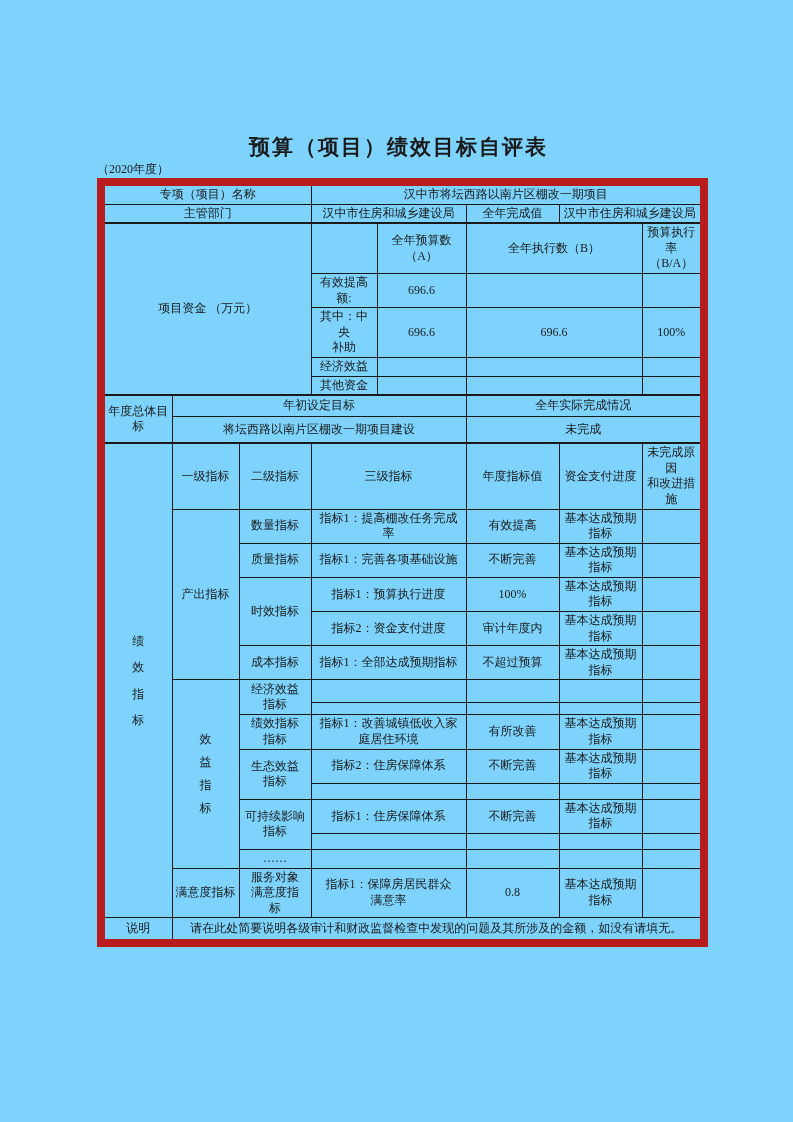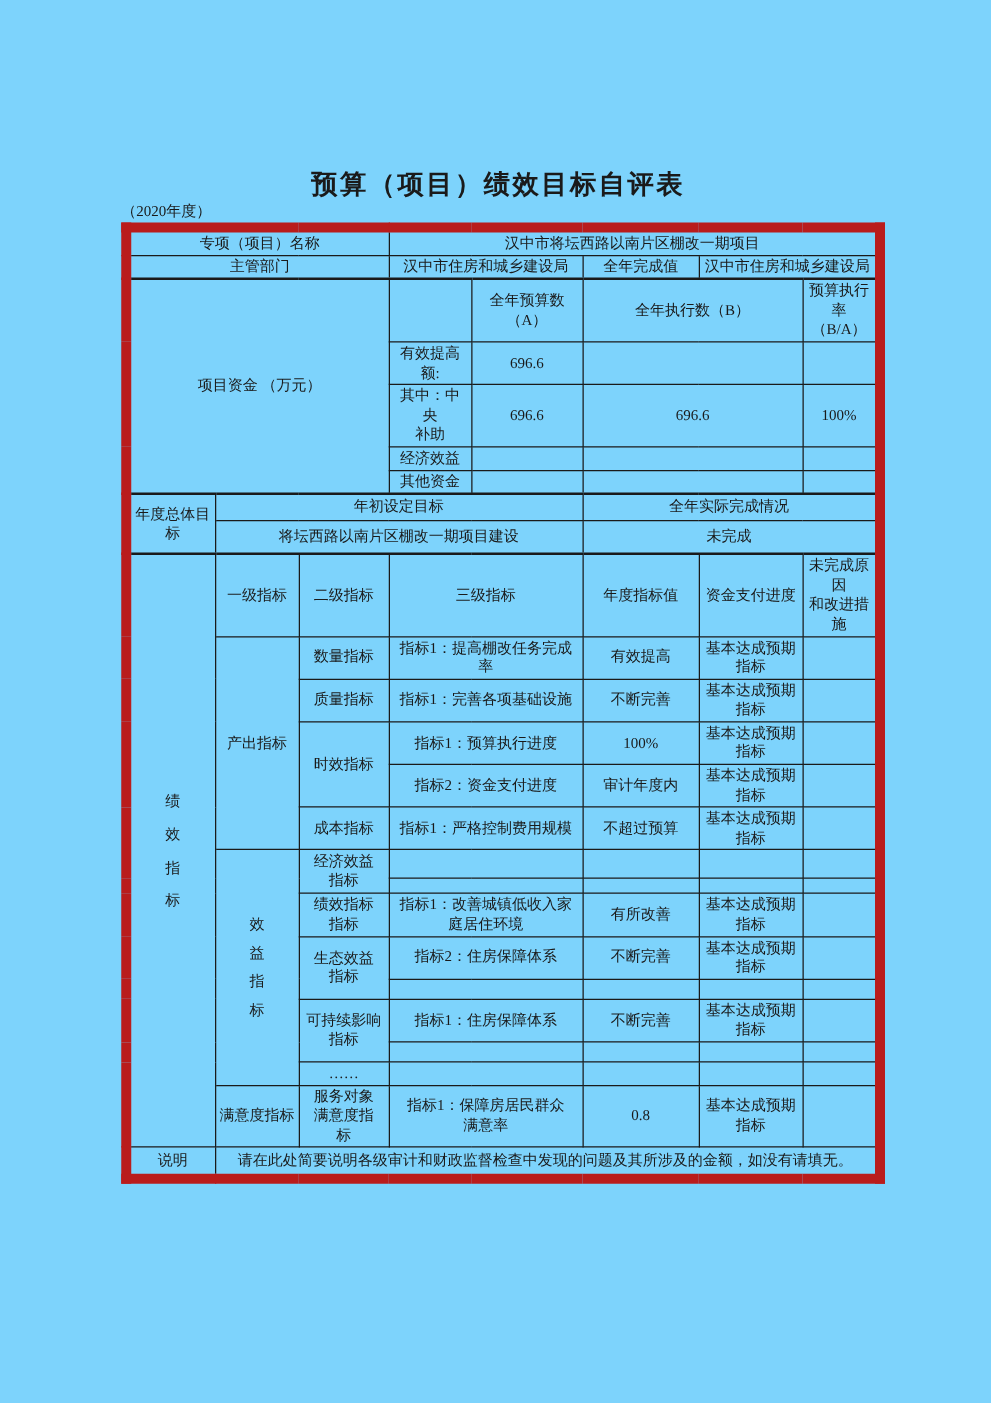--- a/index.html
+++ b/index.html
@@ -146,21 +146,21 @@
       <td></td>
     </tr>
     <tr style="height:30px">
       <td colspan="2">指标2：资金支付进度</td>
       <td>审计年度内</td>
       <td class="left">基本达成预期指标</td>
       <td></td>
     </tr>
     <tr style="height:30px">
       <td>成本指标</td>
-      <td colspan="2">指标1：严格控制费用规模</td>
+      <td colspan="2">指标1：全部达成预期指标</td>
       <td>不超过预算</td>
       <td class="left">基本达成预期指标</td>
       <td></td>
     </tr>
 
     <tr style="height:23px">
       <td rowspan="8"><span class="vert">效益指标</span></td>
       <td rowspan="2">经济效益
 指标</td>
       <td colspan="2"></td>

